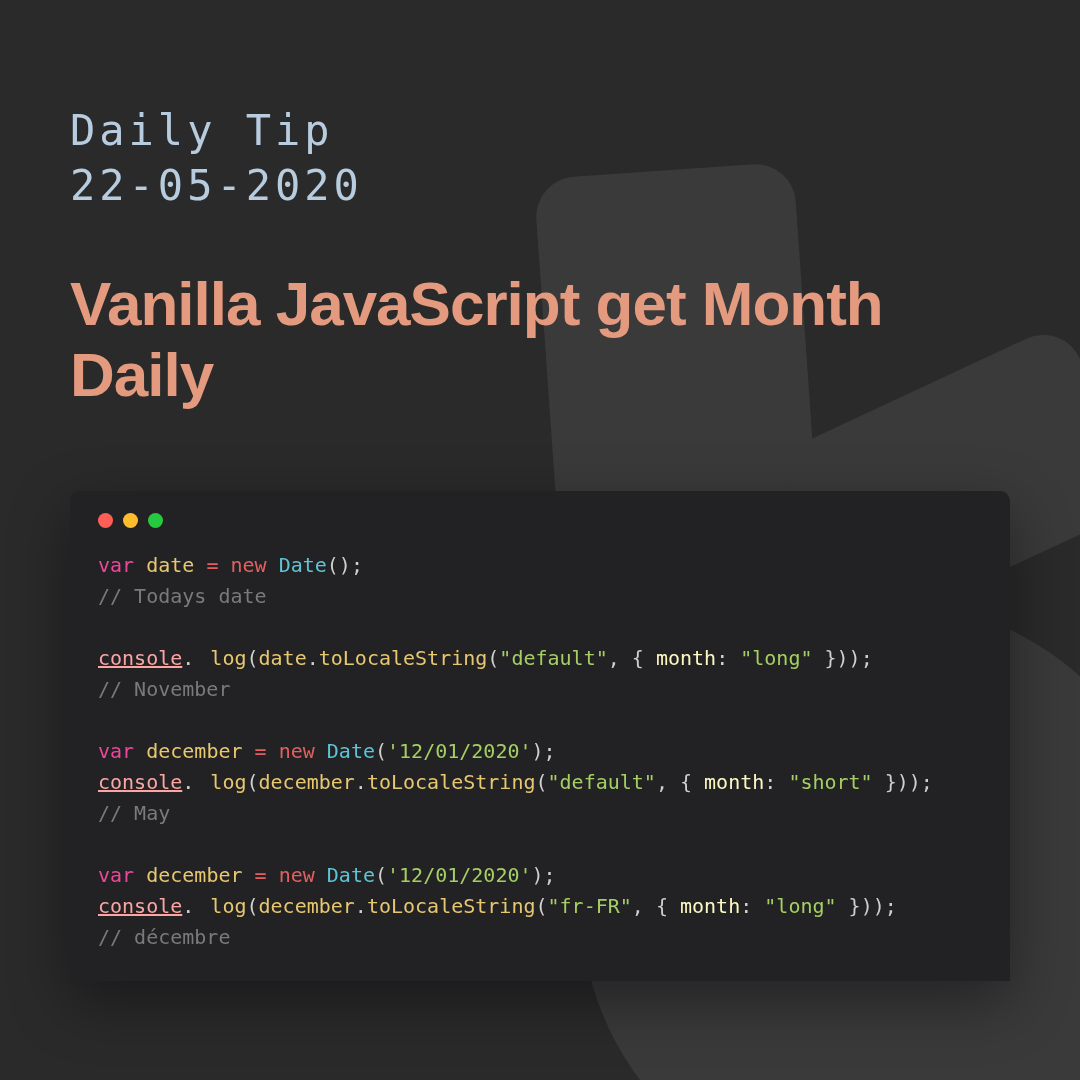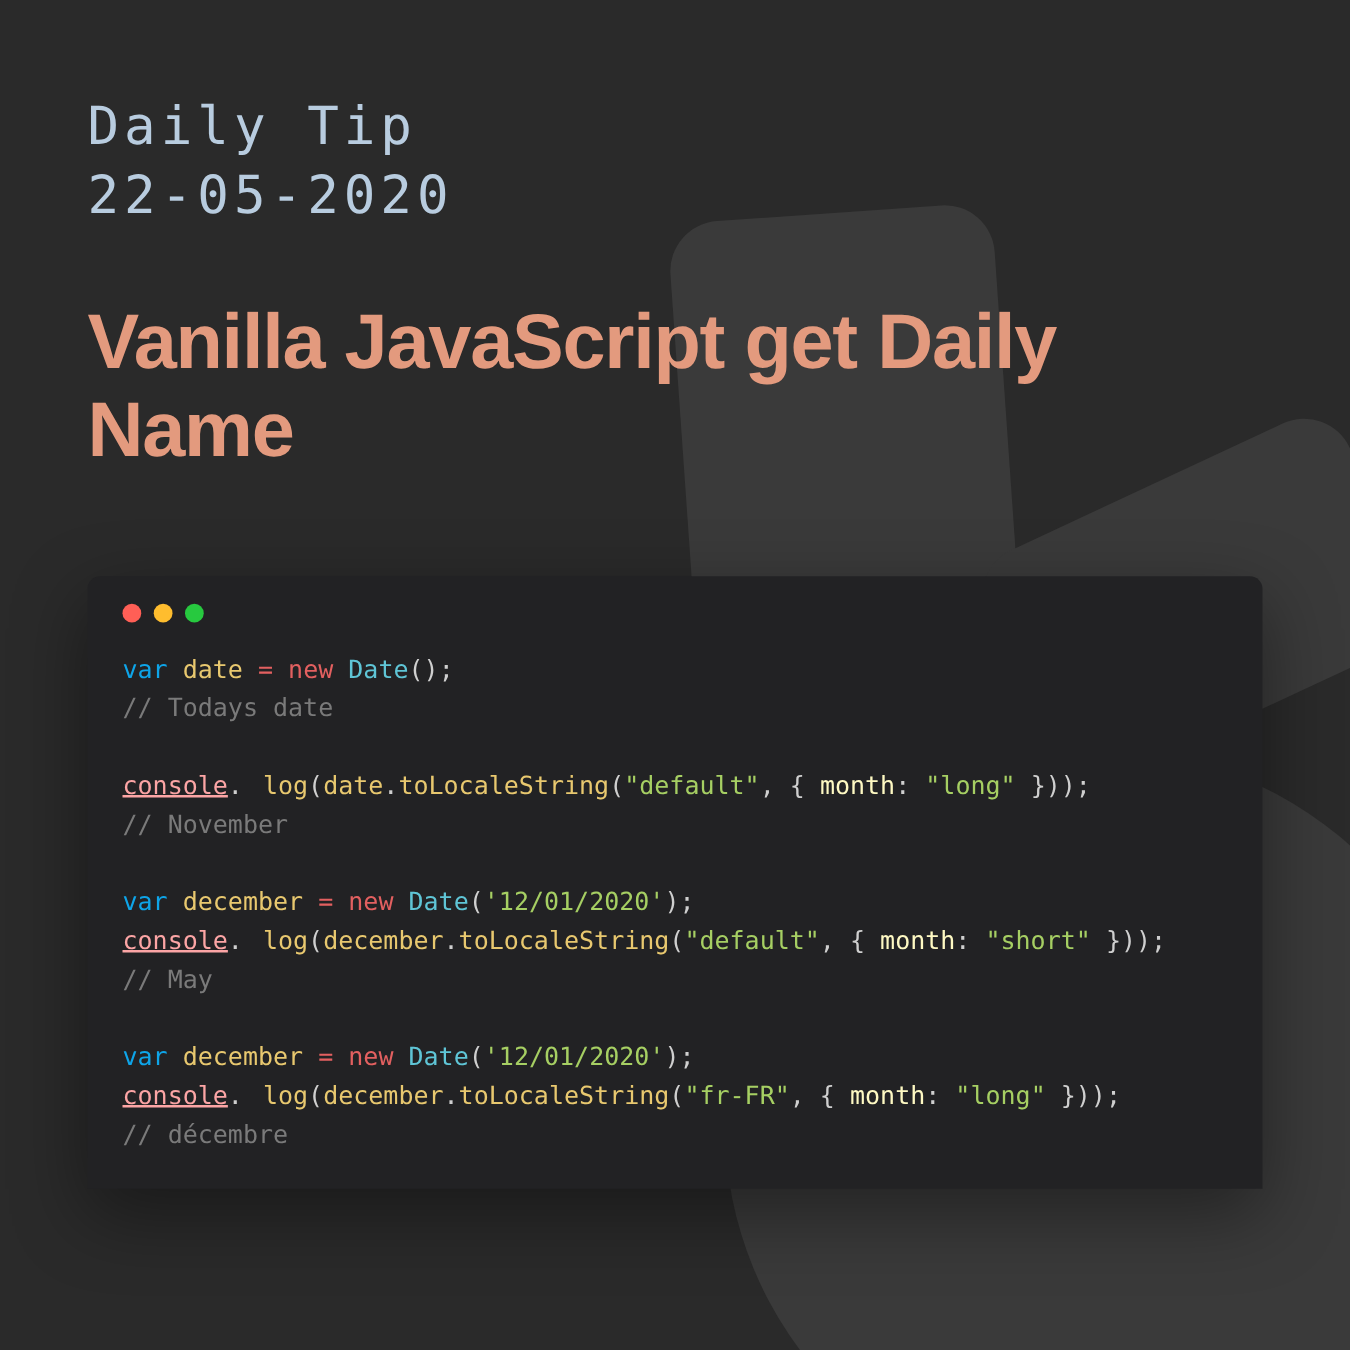--- a/index.html
+++ b/index.html
@@ -49,21 +49,21 @@
     width: 600px;
     height: 600px;
     background: #3a3a3a;
     border-radius: 50%;
     top: 600px;
     right: -100px;
   }
   .content {
     position: relative;
     z-index: 1;
-    padding: 74px 70px 0 70px;
+    padding: 104px 70px 0 70px;
   }
   .eyebrow {
     color: #b8ccdf;
     font-size: 42px;
     letter-spacing: 4px;
     line-height: 1.3;
     font-weight: 400;
   }
   .title {
     color: #e39a7e;
@@ -94,21 +94,21 @@
     height: 15px;
     border-radius: 50%;
   }
   .dot.red { background: #ff5f56; }
   .dot.yellow { background: #ffbd2e; }
   .dot.green { background: #27c93f; }
   .code {
     white-space: pre-wrap;
     color: #d0d0d0;
   }
-  .kw { color: #0ea5e9; }
+  .kw { color: #ec4899; }
   .var { color: #e8c86f; }
   .op { color: #e36060; }
   .new { color: #e36060; }
   .cls { color: #5fc5d6; }
   .pn { color: #cfcfcf; }
   .cmt { color: #7a7a7a; }
   .obj { color: #fca5a5; text-decoration: underline; }
   .fn { color: #e8c86f; margin-left: 16px; }
   .str { color: #a6cf63; }
   .prop { color: #fef9c3; }
@@ -121,21 +121,21 @@
   <div class="shape1"></div>
   <div class="shape2"></div>
   <div class="shape3"></div>
 </div>
 
 <div class="content">
   <div class="eyebrow">
     <div>Daily Tip</div>
     <div>22-05-2020</div>
   </div>
-  <h1 class="title">Vanilla JavaScript get Daily Name</h1>
+  <h1 class="title">Vanilla JavaScript get Month Daily</h1>
 
   <div class="code-window">
     <div class="traffic">
       <div class="dot red"></div>
       <div class="dot yellow"></div>
       <div class="dot green"></div>
     </div>
     <div class="code"><span class="kw">var</span> <span class="var">date</span> <span class="op">=</span> <span class="new">new</span> <span class="cls">Date</span><span class="pn">();</span>
 <span class="cmt">// Todays date</span>
 

